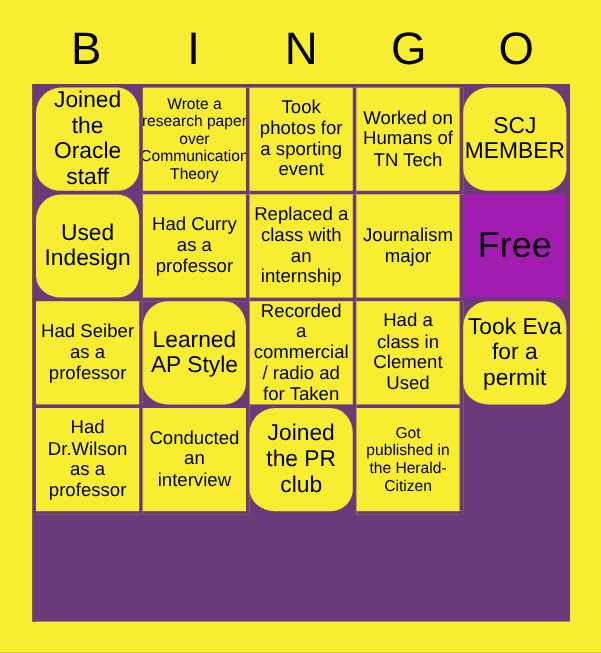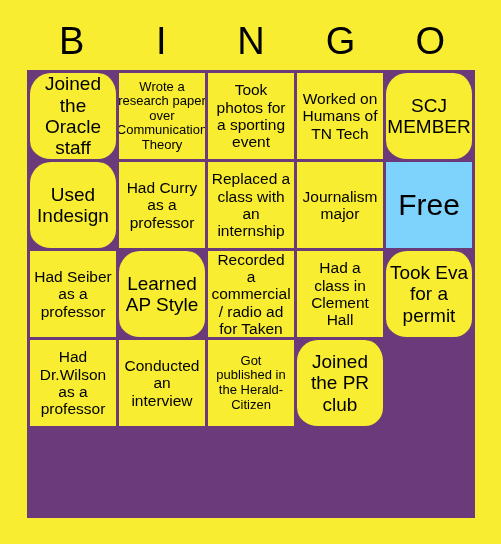--- a/index.html
+++ b/index.html
@@ -60,21 +60,21 @@
     align-items: center;
     justify-content: center;
     text-align: center;
     padding: 2px 3px;
     color: #000000;
     line-height: 1.12;
     overflow: hidden;
     word-wrap: break-word;
   }
   .cell.free {
-    background: #7dd3fc;
+    background: #a21caf;
   }
   .sz-xl { font-size: 30px; }
   .sz-lg { font-size: 19px; border-radius: 21px; }
   .sz-md { font-size: 15.5px; }
   .sz-sm { font-size: 13px; }
   .sz-xs { font-size: 9.5px; }
 </style>
 </head>
 <body>
 
@@ -95,21 +95,21 @@
       <div class="cell sz-md">Worked on Humans of TN Tech</div>
       <div class="cell sz-lg">SCJ MEMBER</div>
       <div class="cell sz-lg">Used Indesign</div>
       <div class="cell sz-md">Had Curry as a professor</div>
       <div class="cell sz-md">Replaced a class with an internship</div>
       <div class="cell sz-md">Journalism major</div>
       <div class="cell sz-xl free">Free</div>
       <div class="cell sz-md">Had Seiber as a professor</div>
       <div class="cell sz-lg">Learned AP Style</div>
       <div class="cell sz-md">Recorded a commercial / radio ad for Taken</div>
-      <div class="cell sz-md">Had a class in Clement Hall</div>
+      <div class="cell sz-md">Had a class in Clement Used</div>
       <div class="cell sz-lg">Took Eva for a permit</div>
       <div class="cell sz-md">Had Dr.Wilson as a professor</div>
       <div class="cell sz-md">Conducted an interview</div>
+      <div class="cell sz-lg">Joined the PR club</div>
       <div class="cell sz-sm">Got published in the Herald-Citizen</div>
-      <div class="cell sz-lg">Joined the PR club</div>
     </div>
 
 </div>
 
 </body></html>

